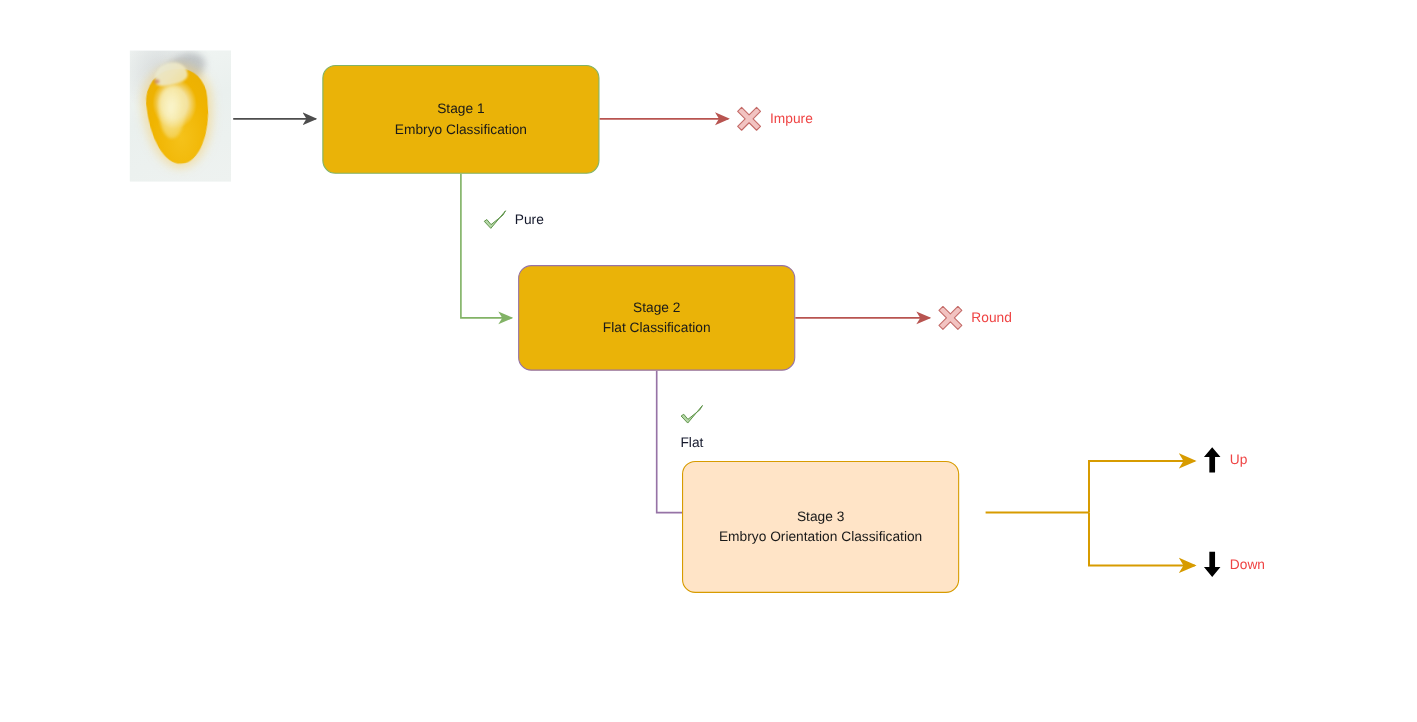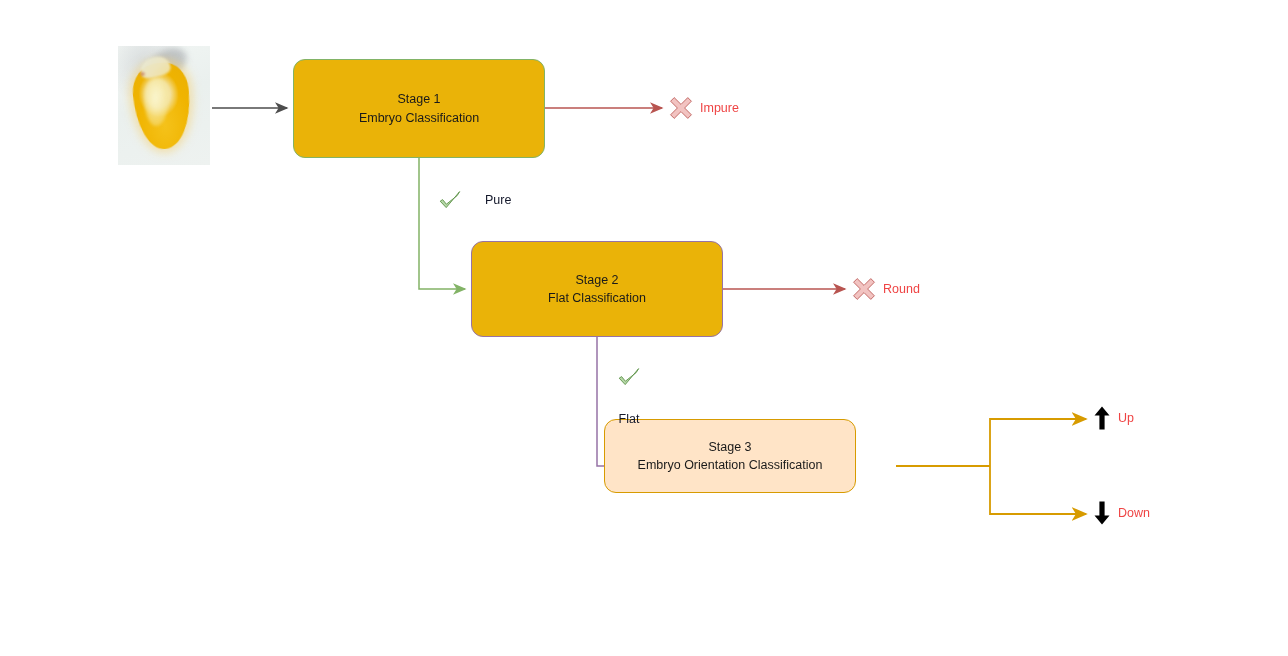--- a/index.html
+++ b/index.html
@@ -52,21 +52,21 @@
     left: 293px; top: 59px; width: 252px; height: 99px;
     background: #eab308;
     border: 1.4px solid #82b366;
   }
   #stage-2-box {
     left: 471px; top: 241px; width: 252px; height: 96px;
     background: #eab308;
     border: 1.4px solid #9673a6;
   }
   #stage-3-box {
-    left: 604px; top: 419px; width: 252px; height: 74px;
+    left: 620px; top: 419px; width: 252px; height: 120px;
     background: #ffe4c7;
     border: 1.4px solid #d79b00;
   }
 
   
   #seed-image {
     position: absolute;
     left: 118px;
     top: 46px;
     width: 92px;
@@ -156,21 +156,21 @@
   #outcome-impure { left: 668px; top: 95px; }
   #outcome-round  { left: 851px; top: 276px; }
   #outcome-up     { left: 1092px; top: 405px; }
   #outcome-down   { left: 1092px; top: 500px; }
 
   
   .branch-label {
     position: absolute;
     display: flex;
     align-items: center;
-    gap: 22px;
+    gap: 5px;
   }
   .branch-label .branch-text {
     font-size: 12.5px;
     color: #14182b;
     white-space: nowrap;
   }
   #branch-pure { left: 437px; top: 187px; }
   #branch-flat { left: 616px; top: 364px; flex-direction: column; }
 
   .icon-box { display: block; line-height: 0; }

